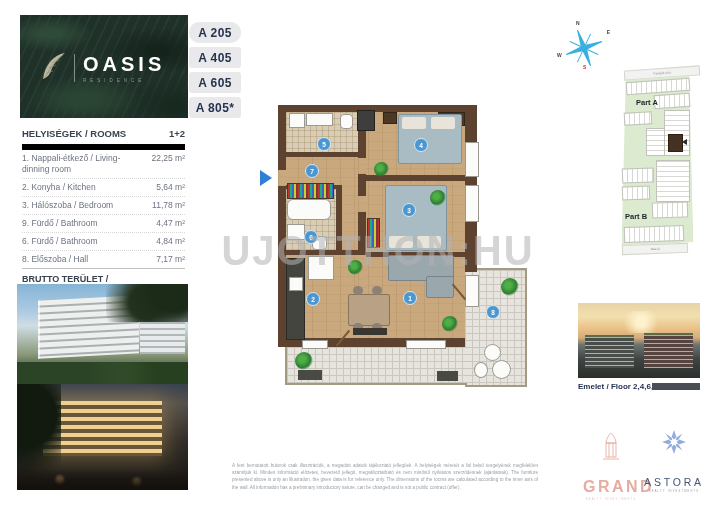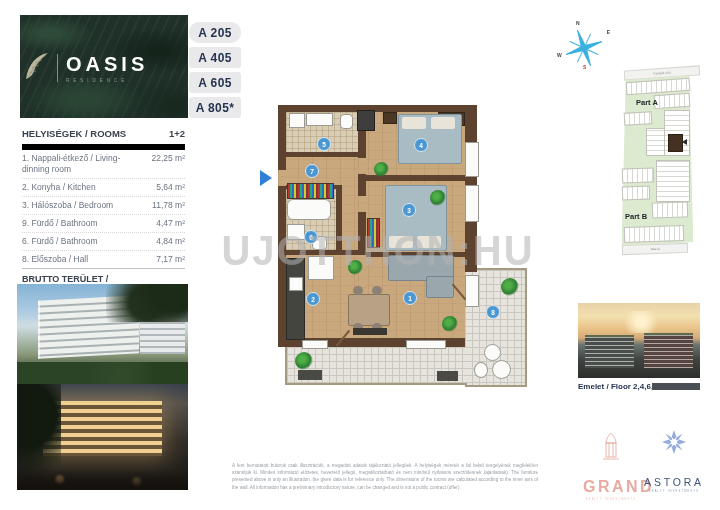--- a/index.html
+++ b/index.html
@@ -7,21 +7,21 @@
   .abs{position:absolute;}
 
   
   #header-photo{left:20px;top:15px;width:168px;height:103px;background-color:#20332a;
     background-image:
       radial-gradient(ellipse 70px 28px at 18% 18%, #2e4a38 15%, rgba(0,0,0,0) 65%),
       radial-gradient(ellipse 80px 34px at 82% 35%, #15231b 10%, rgba(0,0,0,0) 70%),
       radial-gradient(ellipse 90px 38px at 38% 82%, #2a4533 18%, rgba(0,0,0,0) 65%),
       radial-gradient(ellipse 70px 44px at 92% 88%, #182a20 10%, rgba(0,0,0,0) 70%),
       repeating-linear-gradient(115deg, rgba(255,255,255,0.03) 0 2px, rgba(0,0,0,0.05) 2px 9px);}
-  #brand-row{left:4px;top:36px;display:flex;align-items:center;}
+  #brand-row{left:21px;top:36px;display:flex;align-items:center;}
   #brand-divider{width:1px;height:28px;background:rgba(255,255,255,0.45);margin:0 8px 0 7px;}
   #brand-name{color:#fff;font-size:20px;font-weight:600;letter-spacing:4px;line-height:1;}
   #brand-sub{color:rgba(255,255,255,0.45);font-size:4.5px;letter-spacing:4px;margin-top:4px;}
 
   .unit-tab{left:189px;width:52px;height:21px;background:#e9e9eb;border-radius:3px;
     color:#26334f;font-size:12px;font-weight:700;letter-spacing:.4px;
     display:flex;align-items:center;justify-content:center;}
 
   #rooms-table{left:22px;top:126px;width:163px;color:#6b7380;font-size:8.5px;}
   .trow{display:flex;justify-content:space-between;align-items:flex-start;

